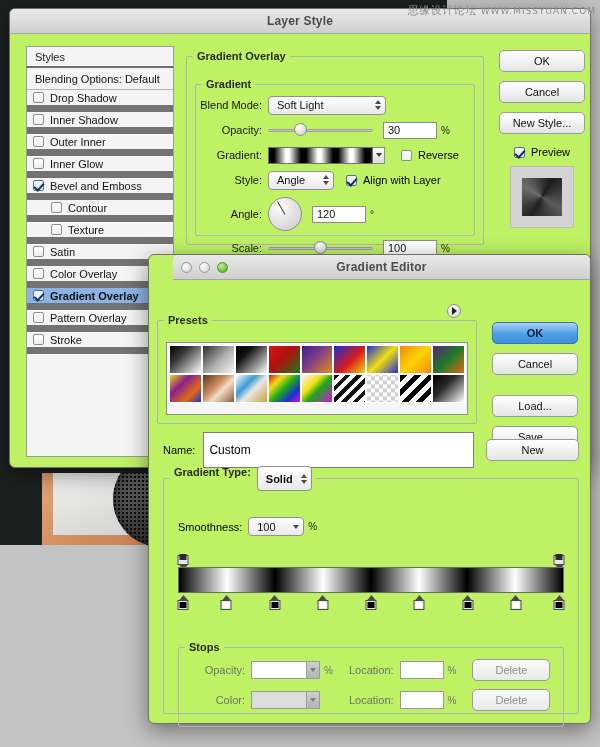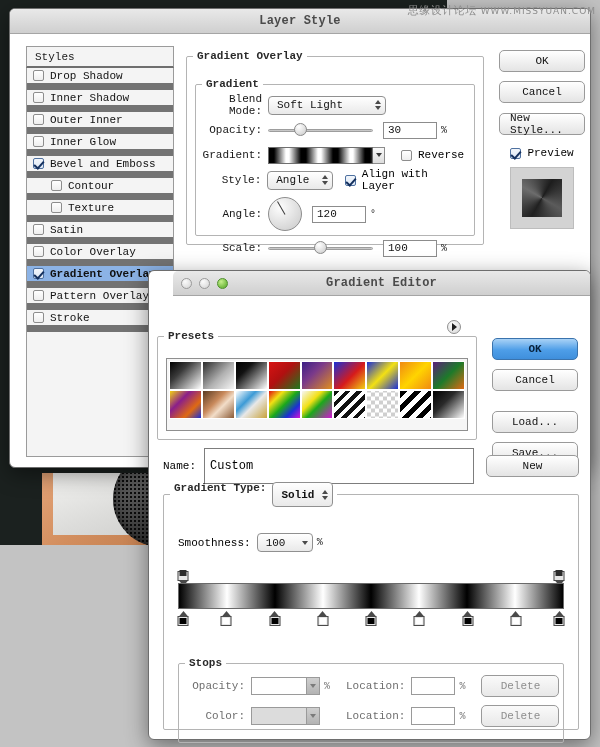--- a/index.html
+++ b/index.html
@@ -45,24 +45,23 @@
   
   #watermark {
     position:absolute; right:4px; top:3px; z-index:60;
     font-family:"DejaVu Sans", sans-serif; font-size:11px; color:#8d8d8d;
     letter-spacing:.5px; white-space:nowrap;
   }
   #watermark .wm-en { font-size:9px; letter-spacing:1px; }
 
   
   .dialog {
-    position:absolute; background:#ffffff;
+    position:absolute; background:#bef264;
     border:1px solid #6e6e6e; border-radius:6px;
     box-shadow:0 6px 22px rgba(0,0,0,.45);
-    font-family:Liberation Mono, monospace;
   }
   .titlebar {
     height:25px; border-radius:5px 5px 0 0;
     background:linear-gradient(#e9e9e9,#cfcfcf);
     border-bottom:1px solid #a5a5a5;
     display:flex; align-items:center; justify-content:center; position:relative;
   }
   .titlebar .title {
     font-size:12px; color:#4b4b4b; font-weight:bold; letter-spacing:.2px;
   }
@@ -199,21 +198,21 @@
     width:64px; height:62px; margin:0 auto; background:#d3d3d3; border:1px solid #bdbdbd;
     display:flex; align-items:center; justify-content:center;
   }
   #preview-thumb {
     width:40px; height:38px;
     background:
       conic-gradient(from 120deg at 50% 50%, #5b5b5b, #202020 25%, #6d6d6d 50%, #1d1d1d 75%, #5b5b5b 100%);
   }
 
   
-  #grad-editor { left:148px; top:270px; width:443px; height:470px;padding-left:24px; }
+  #grad-editor { left:148px; top:254px; width:443px; height:470px;padding-left:24px; }
   #ge-body { position:absolute; left:0; top:25px; right:0; bottom:0; }
 
   #presets-grp { position:absolute; left:8px; top:34px; width:320px; height:110px; }
   #presets-flyout {
     position:absolute; left:298px; top:24px; width:14px; height:14px; border-radius:50%;
     background:radial-gradient(circle at 35% 30%,#fbfbfb,#d8d8d8);
     border:1px solid #8f8f8f; display:flex; align-items:center; justify-content:center;
   }
   #presets-flyout i { width:0;height:0;border-top:4px solid transparent;border-bottom:4px solid transparent;border-left:5px solid #1d1d1d; }
   .presets-box {
@@ -314,20 +313,23 @@
     <span class="title">Layer Style</span>
   </div>
 
   <div id="ls-body">
 
     <div id="styles-col">
       <div class="styles-head">
         <span>Styles</span>
       </div>
       <div class="styles-list">
+        <div class="style-row blending">
+          <span>Blending Options: Default</span>
+        </div>
         <div id="effect-rows">
             <div class="style-row">
               <span class="cbx"></span>
               <span>Drop Shadow</span>
             </div>
             <div class="style-row">
               <span class="cbx"></span>
               <span>Inner Shadow</span>
             </div>
             <div class="style-row">

